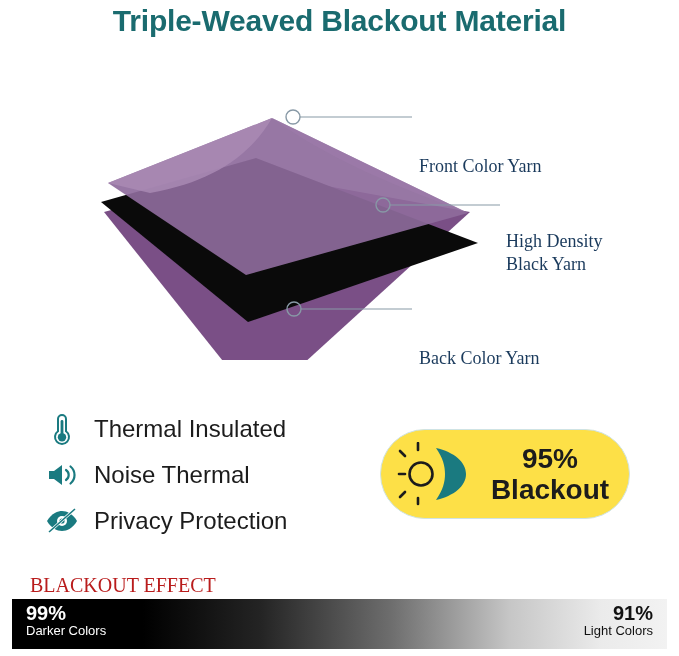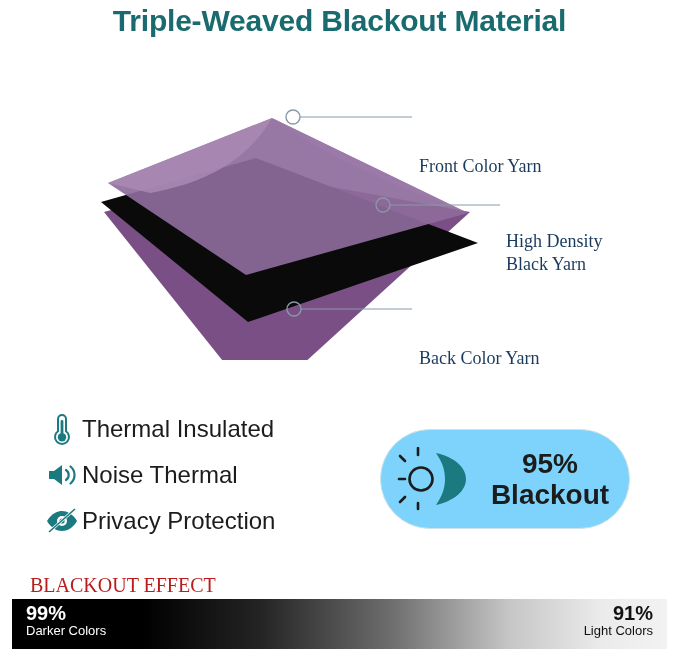--- a/index.html
+++ b/index.html
@@ -70,33 +70,34 @@
     min-width: 40px;
     height: 36px;
     display: flex;
     align-items: center;
     justify-content: center;
   }
   .feature-text {
     font-family: "Liberation Sans", sans-serif;
     font-size: 24px;
     color: #1c1c1c;
+    margin-left: 12px;
     white-space: nowrap;
   }
 
   
   .badge {
     position: absolute;
     left: 380px;
     top: 429px;
     width: 250px;
-    height: 100px;
+    height: 90px;
     border: 1.5px solid #cfe3e4;
     border-radius: 53px;
-    background: #7dd3fc;
+    background: #fde047;
     display: flex;
     align-items: center;
     box-sizing: border-box;
   }
   .badge-icon {
     width: 86px;
     min-width: 86px;
     height: 86px;
     margin-left: 10px;
     display: flex;

